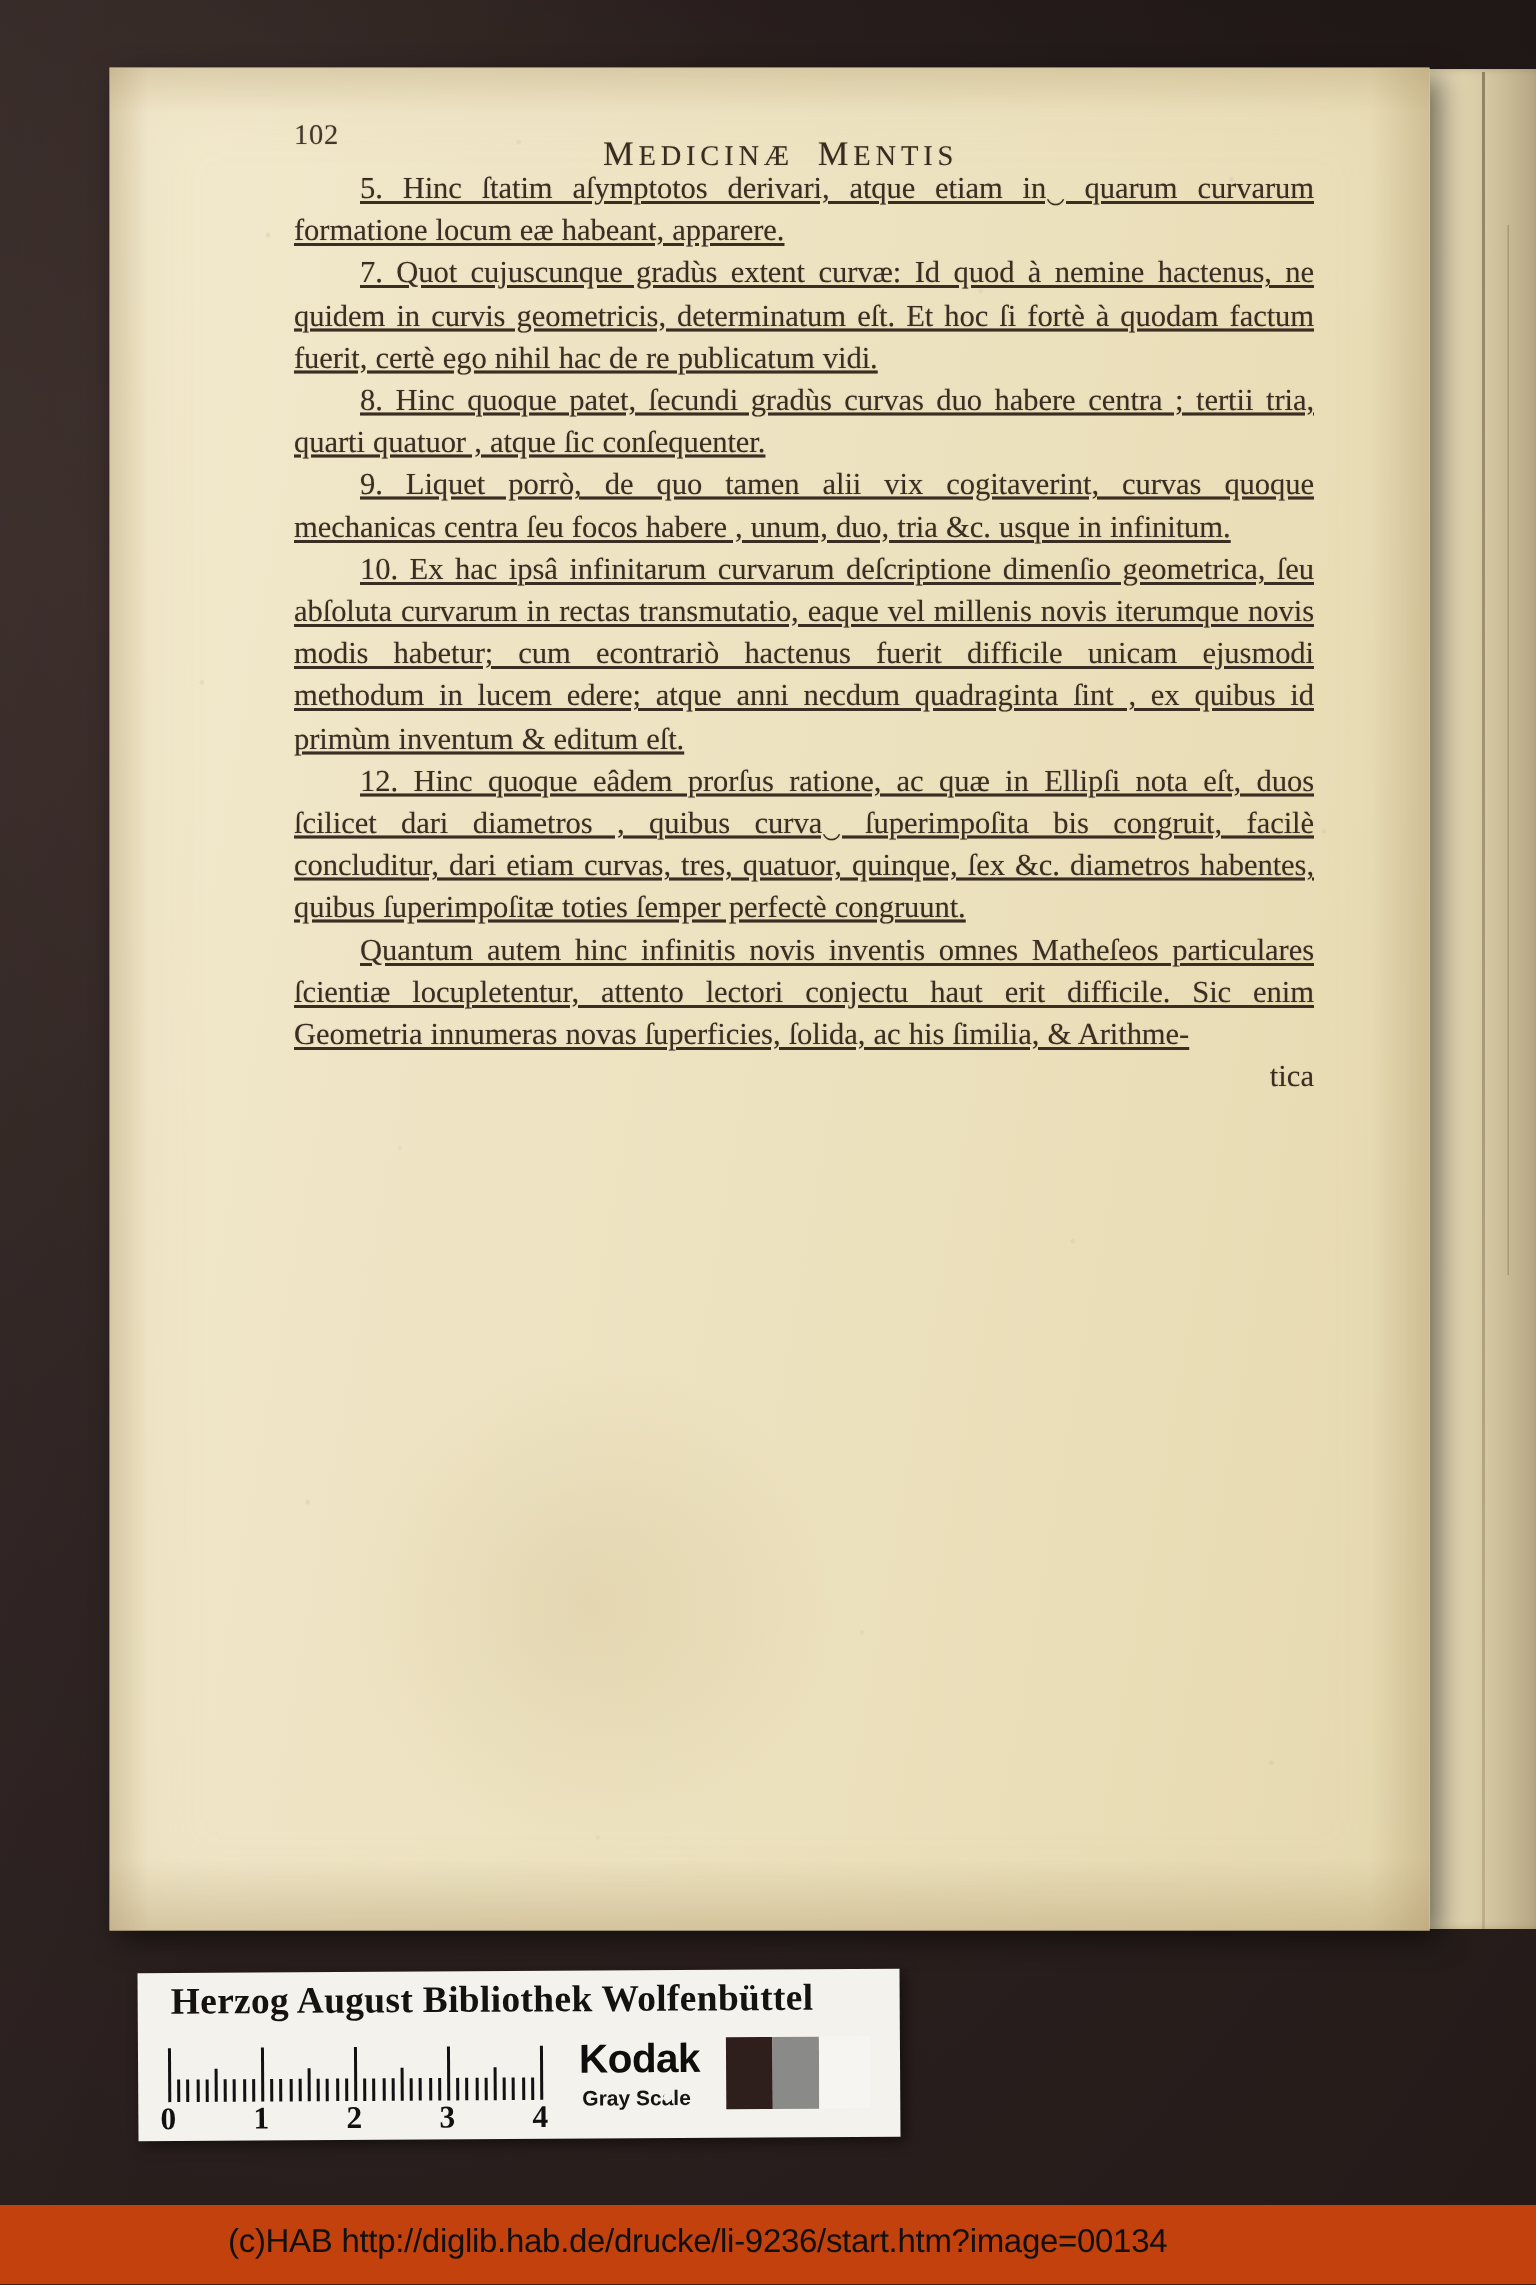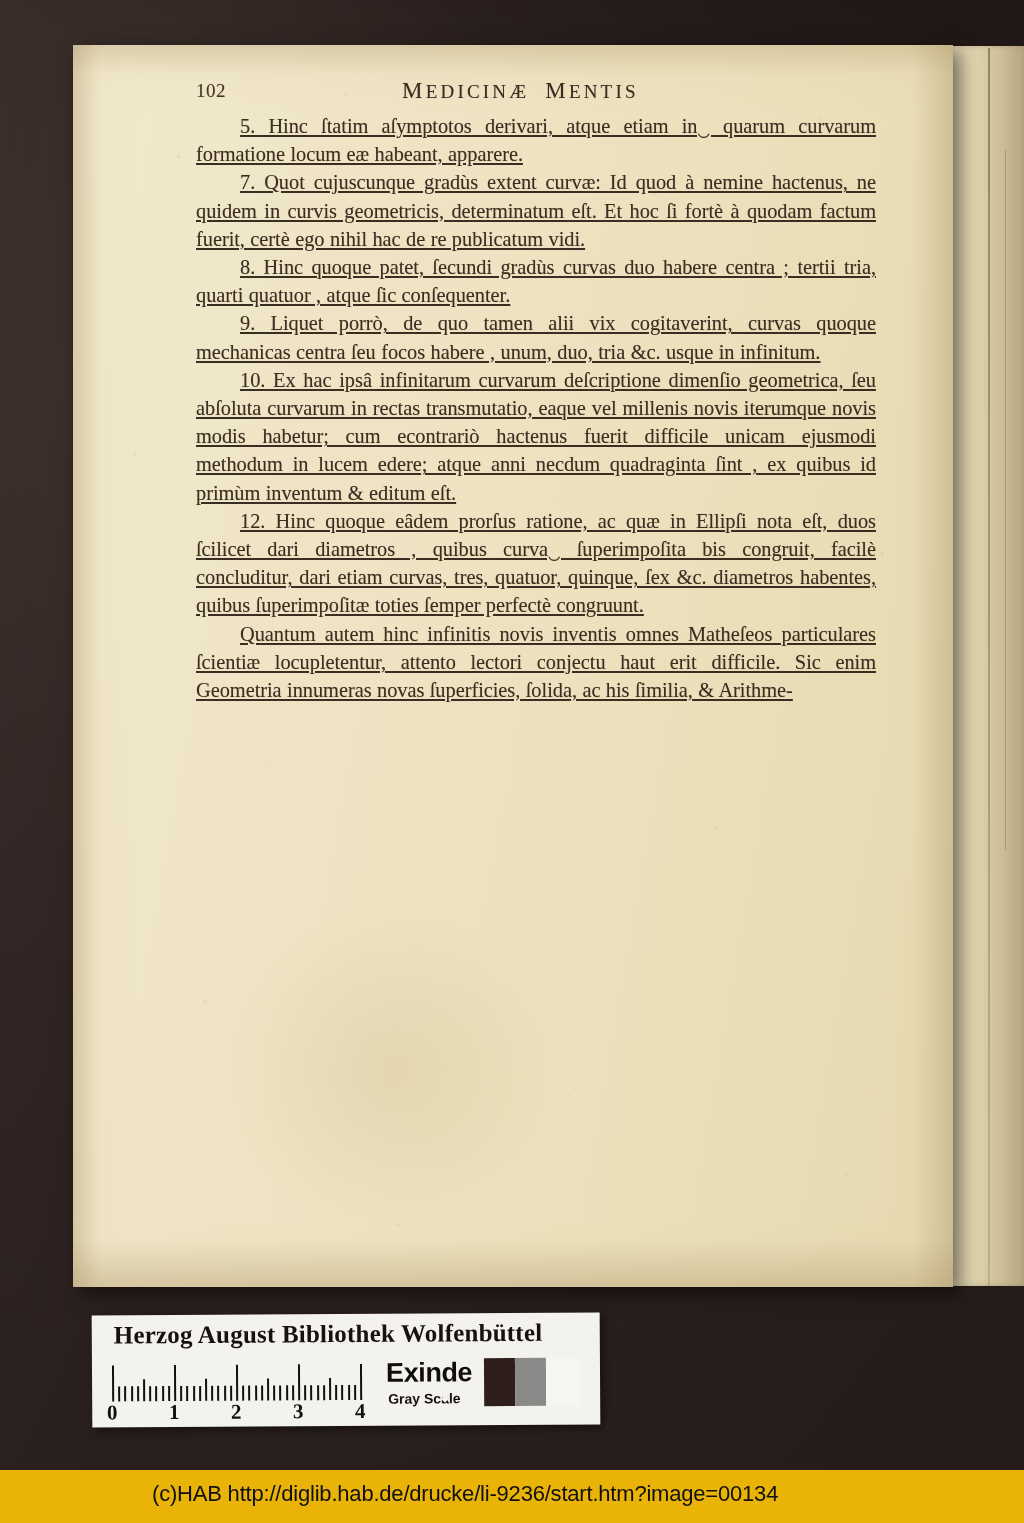--- a/index.html
+++ b/index.html
@@ -116,21 +116,21 @@
   .folio {
     position: absolute;
     left: 0; top: 2px;
     font-size: 19px;
     color: #43362a;
     letter-spacing: 0.5px;
     font-family: "Liberation Serif", serif;
   }
   .runhead {
     position: absolute;
-    left: 206px; top: 0px;
+    left: 206px; top: 12px;
     font-size: 19px;
     color: #382c21;
     letter-spacing: 3.2px;
     font-variant: small-caps;
     font-family: "Liberation Serif", serif;
   }
   .runhead .bigcap { font-size: 23px; }
 
   
   .para {
@@ -235,21 +235,21 @@
     width: 6px; height: 6px;
     border-radius: 50%;
     background: #f2f1ec;
   }
 
   
   #footer {
     position: absolute;
     left: 0; top: 1470px;
     width: 1024px; height: 53px;
-    background: #eab308;
+    background: #c2410c;
   }
   #footer-text {
     position: absolute;
     left: 152px; top: 11px;
     font-family: "Liberation Sans", sans-serif;
     font-size: 22px;
     color: #111;
     letter-spacing: -0.2px;
     white-space: nowrap;
   }
@@ -280,20 +280,21 @@
     </div>
   </div>
 
   <p class="para tight">5. Hinc ſtatim aſymptotos derivari, atque etiam in‿ quarum curvarum formatione locum eæ habeant, apparere.</p>
   <p class="para tight">7. Quot cujuscunque gradùs extent curvæ: Id quod à nemine hactenus, ne quidem in curvis geometricis, determinatum eſt.   Et hoc ſi fortè à quodam factum fuerit, certè ego nihil hac de re publicatum vidi.</p>
   <p class="para tight">8. Hinc quoque patet, ſecundi gradùs curvas duo habere centra ;  tertii tria, quarti quatuor , atque ſic conſequenter.</p>
   <p class="para tight">9. Liquet porrò, de quo tamen alii vix cogitaverint, curvas quoque mechanicas centra ſeu focos habere , unum, duo, tria &amp;c. usque in infinitum.</p>
   <p class="para tight">10. Ex hac ipsâ infinitarum curvarum deſcriptione dimenſio geometrica, ſeu abſoluta curvarum in rectas transmutatio, eaque vel millenis novis iterumque novis modis habetur; cum econtrariò hactenus fuerit difficile unicam ejusmodi methodum in lucem edere; atque anni necdum quadraginta ſint , ex quibus id primùm inventum &amp; editum eſt.</p>
   <p class="para tight">12. Hinc quoque eâdem prorſus ratione, ac quæ in Ellipſi nota eſt, duos ſcilicet dari diametros , quibus curva‿ ſuperimpoſita bis congruit, facilè concluditur, dari etiam curvas, tres, quatuor, quinque, ſex &amp;c.  diametros habentes, quibus ſuperimpoſitæ toties ſemper perfectè congruunt.</p>
   <p class="para tight">Quantum autem hinc infinitis novis inventis omnes Matheſeos particulares ſcientiæ locupletentur, attento lectori conjectu haut erit difficile.   Sic enim Geometria innumeras novas ſuperficies, ſolida, ac his ſimilia, &amp; Arithme-</p>
+  <div class="catchword">tica</div>
 </div>
 
 <div id="target-label">
   <div id="target-title">Herzog August Bibliothek Wolfenbüttel</div>
 
   <div id="ruler">
       <div class="tick major" style="left: 0px;"></div>
       <div class="tick minor" style="left: 6.2px;"></div>
       <div class="tick minor" style="left: 12.4px;"></div>
       <div class="tick minor" style="left: 18.6px;"></div>
@@ -335,21 +336,21 @@
       <div class="tick minor" style="left: 241.8px;"></div>
       <div class="tick major" style="left: 248px;"></div>
       <div class="ruler-num" style="left: 0px;">0</div>
       <div class="ruler-num" style="left: 62px;">1</div>
       <div class="ruler-num" style="left: 124px;">2</div>
       <div class="ruler-num" style="left: 186px;">3</div>
       <div class="ruler-num" style="left: 248px;">4</div>
     </div>
 
   <div id="kodak-block">
-    <div id="kodak-word">Exinde</div>
+    <div id="kodak-word">Kodak</div>
     <div id="kodak-sub">Gray Scale</div>
     <div id="patches">
       <div class="patch dark"></div>
       <div class="patch gray"></div>
       <div class="patch white"></div>
     </div>
     <div id="patch-dot"></div>
   </div>
 </div>
 

